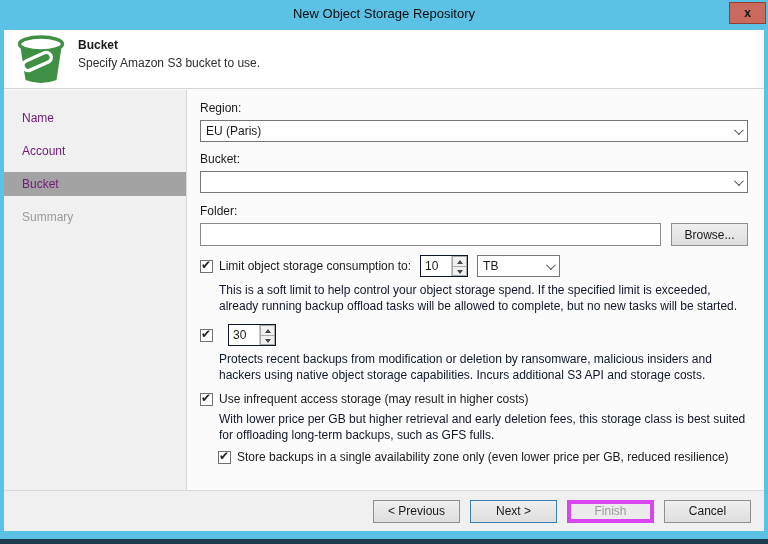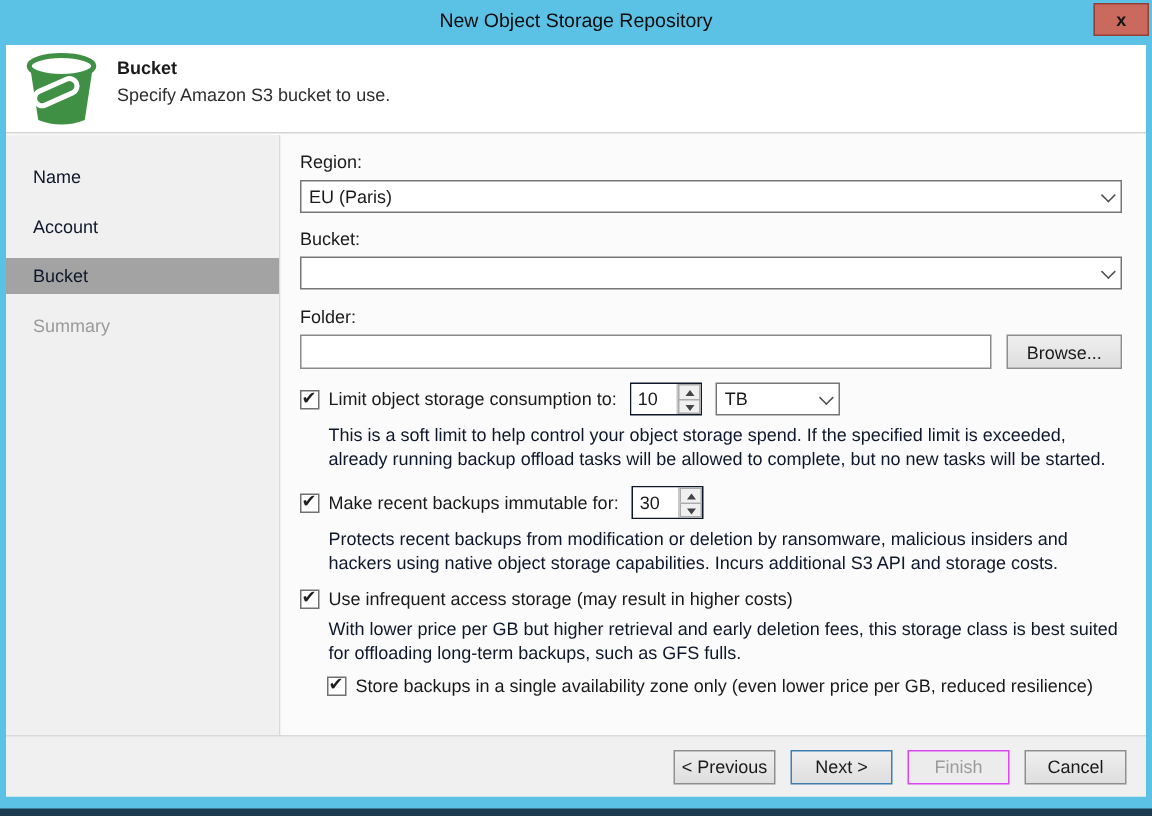--- a/index.html
+++ b/index.html
@@ -19,21 +19,21 @@
   .frame { position:absolute; top:30px; left:4px; right:4px; bottom:13px; background:#fbfbfb; }
 
   .header { position:absolute; top:0; left:0; right:0; height:59px; background:#ffffff; border-bottom:1px solid #d4d4d4; }
   .bucket-icon { position:absolute; left:9px; top:3px; }
   .header-title { position:absolute; left:74px; top:8px; font-size:12px; font-weight:bold; color:#1a1a1a; }
   .header-sub   { position:absolute; left:74px; top:26px; font-size:12px; color:#2e2e2e; }
 
   .body { position:absolute; top:60px; left:0; right:0; bottom:41px; display:flex; }
   .sidebar { width:183px; background:#f0f0f0; border-right:1px solid #d9d9d9; padding-top:16px; flex:none; }
   .side-item { height:24px; margin-bottom:9px; display:flex; align-items:center; padding-left:18px;
-               font-size:12px; color:#0f172a; cursor:default; }
+               font-size:12px; color:#701a75; cursor:default; }
   .side-item.selected { background:#a3a3a3; }
   .side-item.disabled { color:#9a9a9a; }
 
   .content { flex:1; background:#fbfbfb; padding:0 16px 0 13px; overflow:hidden; }
   .field-label { font-size:12px; color:#1a1a1a; }
   .lbl-region { margin-top:11px; }
   .lbl-bucket { margin-top:10px; }
   .lbl-folder { margin-top:11px; }
 
   .combo { height:22px; border:1px solid #767676; background:#fff; display:flex; align-items:center;
@@ -69,23 +69,23 @@
   .spin-dn::after { top:3px; border-top:4px solid #444; }
 
   .unit-combo { width:83px; margin-left:9px; margin-top:0; }
   .suffix { margin-left:9px; }
 
   .desc { font-size:12px; color:#0f172a; line-height:16px; margin-left:19px; margin-top:5px; max-width:540px; }
 
   .footer { position:absolute; left:0; right:0; bottom:0; height:41px; background:#f0f0f0;
             border-top:1px solid #d9d9d9; display:flex; align-items:center; justify-content:flex-end;
             padding-right:13px; }
-  .footer .btn { width:68px; margin-left:10px; }
+  .footer .btn { width:87px; margin-left:10px; }
   .btn-next { border:1px solid #3c7fb1; }
-  .btn-finish { background:#ececec; border:1px solid #d946ef; color:#9b9b9b; cursor:default; }
+  .btn-finish { background:#ececec; border:4px solid #d946ef; color:#9b9b9b; cursor:default; }
 </style>
 </head>
 <body>
 
 <div class="window">
 
   <div class="titlebar">
     <div class="title">New Object Storage Repository</div>
     <div class="close-btn">
       <span>x</span>
@@ -151,21 +151,20 @@
             <span class="val">TB</span>
             <span class="chev"></span>
           </span>
         </div>
         <div class="desc">This is a soft limit to help control your object storage spend. If the specified limit is exceeded, already running backup offload tasks will be allowed to complete, but no new tasks will be started.</div>
 
         <div class="cb-row row-immutable">
           <span class="checkbox">
             <span class="mark">✔</span>
           </span>
-          <span>Make recent backups immutable for:</span>
           <span class="spin-group">
             <input class="spin-input" type="text" value="30" style="">
             <span class="spin-btns">
               <span class="spin-up"></span>
               <span class="spin-dn"></span>
             </span>
           </span>
         </div>
         <div class="desc">Protects recent backups from modification or deletion by ransomware, malicious insiders and hackers using native object storage capabilities. Incurs additional S3 API and storage costs.</div>
 

